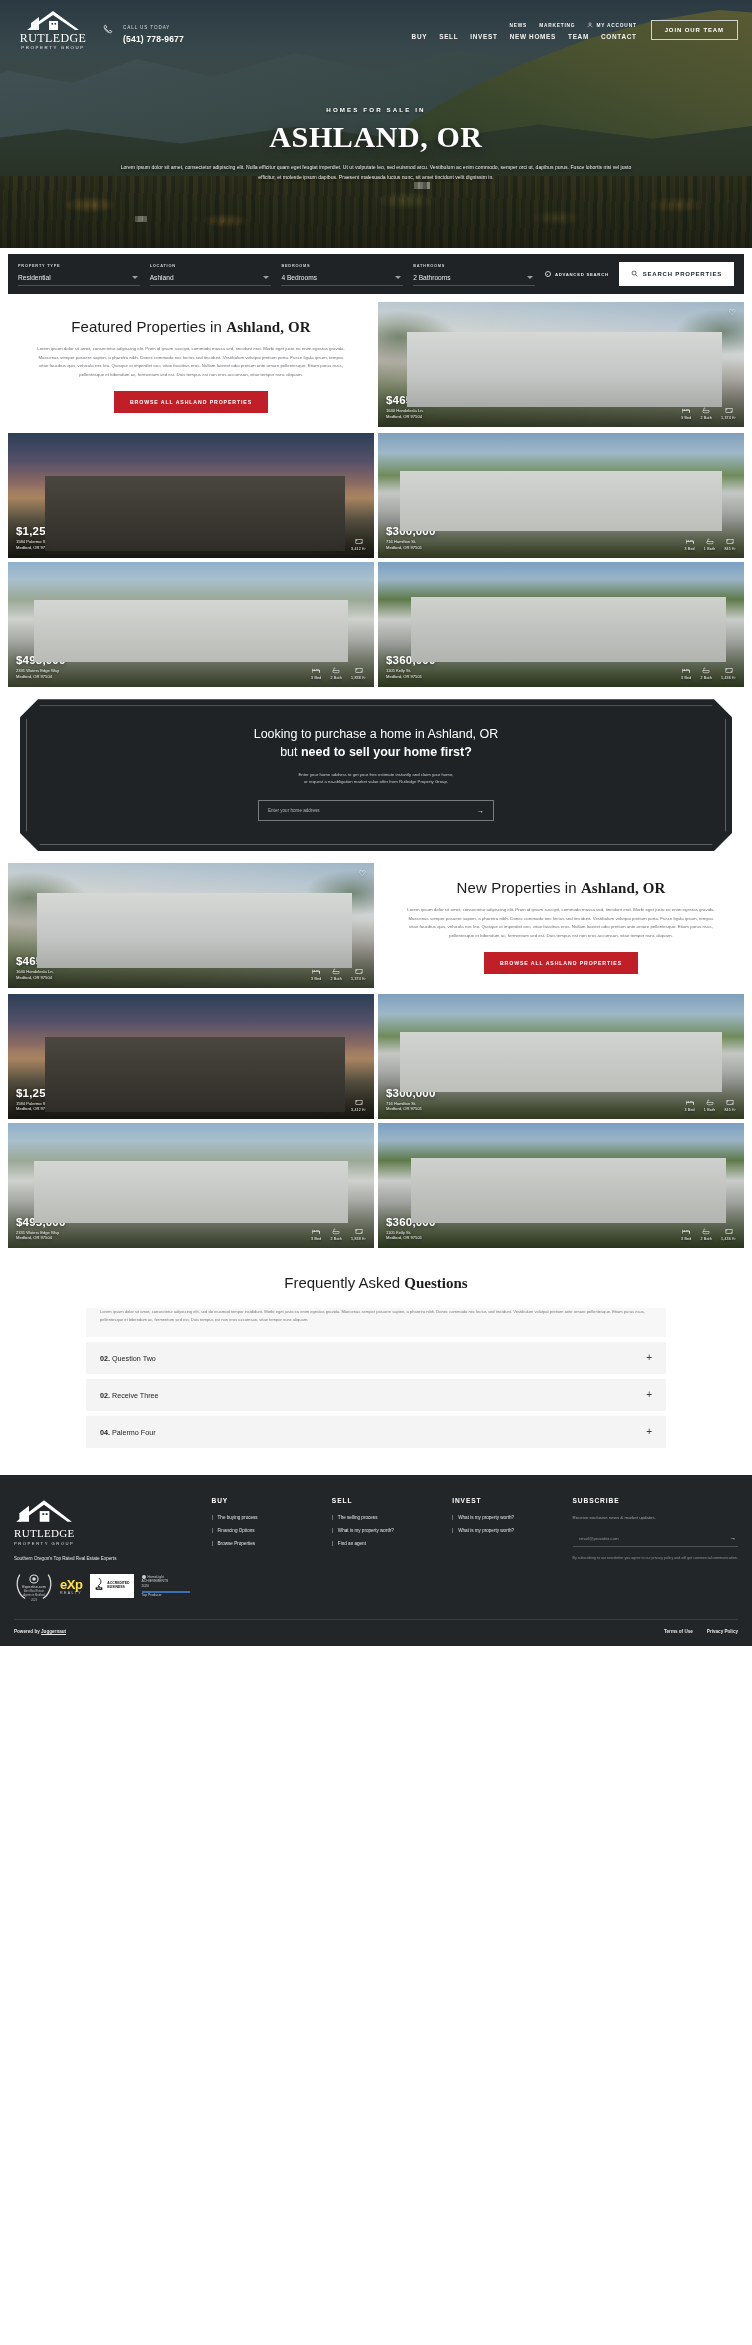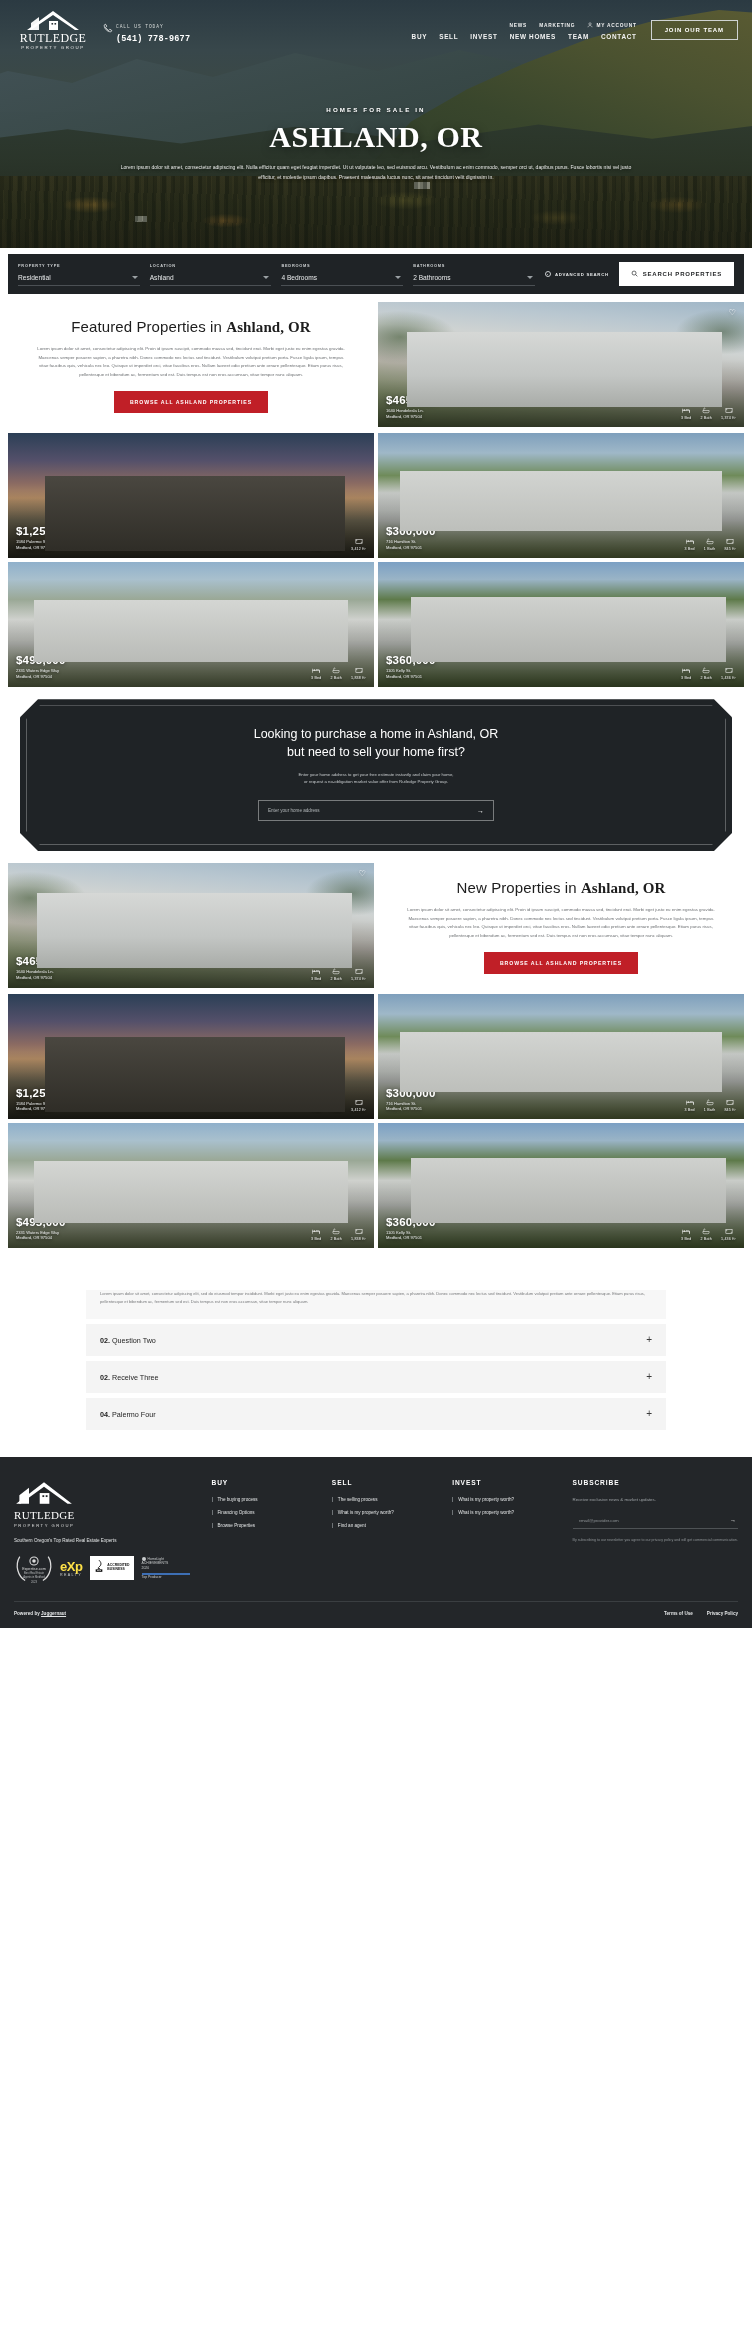--- a/index.html
+++ b/index.html
@@ -72,21 +72,21 @@
   .logo { display:flex; flex-direction:column; align-items:center; width:78px; }
   .logo-mark { width: 56px; height: 22px; position:relative; }
   .logo-mark svg { display:block; }
   .logo-name {
     color:#fff; font-family:"Liberation Serif", serif; font-size:12px; letter-spacing:.4px;
     line-height:1; margin-top:1px; font-weight:400;
   }
   .logo-sub {
     color:#e8e8e8; font-size:4.4px; letter-spacing:1.6px; margin-top:2px; line-height:1;
   }
-  .call { display:flex; align-items:center; gap:3px;font-family:Liberation Mono, monospace; }
+  .call { display:flex; align-items:center; gap:10px; }
   .call-icon { color:#fff; font-size:11px; line-height:1; }
   .call-text { line-height:1.25; }
   .call-label { color:#d7dbd9; font-size:4.6px; letter-spacing:.9px; text-transform:uppercase; }
   .call-num { color:#fff; font-size:8.5px; font-weight:700; letter-spacing:.2px; }
 
   .nav-right { display:flex; flex-direction:column; align-items:flex-end; gap:4px; }
   .nav-top { display:flex; align-items:center; gap:12px; }
   .nav-top a, .nav-main a {
     color:#f2f2f2; text-decoration:none; font-size:4.8px; letter-spacing:.8px;
     text-transform:uppercase; font-weight:700;
@@ -181,21 +181,21 @@
   .cta-box {
     position:relative; background:#1f2326; padding:26px 16px 30px 16px; text-align:center;
     clip-path: polygon(0 18px, 18px 0, calc(100% - 18px) 0, 100% 18px, 100% calc(100% - 18px), calc(100% - 18px) 100%, 18px 100%, 0 calc(100% - 18px));
   }
   .cta-inner-border {
     position:absolute; inset:6px; border:1px solid rgba(255,255,255,.28);
     clip-path: polygon(0 14px, 14px 0, calc(100% - 14px) 0, 100% 14px, 100% calc(100% - 14px), calc(100% - 14px) 100%, 14px 100%, 0 calc(100% - 14px));
     pointer-events:none;
   }
   .cta-h { color:#fff; font-size:12.5px; line-height:1.45; font-weight:400; position:relative; }
-  .cta-h b { font-weight:400;margin-top:33px; }
+  .cta-h b { font-weight:700;margin-top:33px; }
   .cta-p { color:#c7cbcd; font-size:4.3px; line-height:1.8; margin-top:9px; position:relative; }
   .cta-input-row {
     position:relative; margin:14px auto 0 auto; width:236px; display:flex; align-items:center;
     border:1px solid rgba(255,255,255,.4); background:transparent; padding:6px 9px;
   }
   .cta-input-row input {
     flex:1; background:transparent; border:none; outline:none; color:#e7e9ea; font-size:4.6px;
     font-family:"Liberation Sans", sans-serif;
   }
   .cta-input-row input::placeholder { color:#b3b8ba; }
@@ -787,20 +787,23 @@
                 <path d="M2 5h3M13 9h3" stroke="#fff" stroke-width="1.2"></path>
               </svg>
             <span class="spec-t">1,436 ft²</span>
           </div>
         </div>
       </div>
     </div>
   </section>
 
   <section class="faq-wrap">
+    <h2 class="faq-title">
+      <span>Frequently Asked </span><b>Questions</b>
+    </h2>
     <div class="faq-list">
 
       <div class="faq-item open">
         <div class="faq-a">Lorem ipsum dolor sit amet, consectetur adipiscing elit, sed do eiusmod tempor incididunt. Morbi eget justo eu enim egestas gravida. Maecenas semper posuere sapien, a pharetra nibh. Donec commodo nec lectus sed tincidunt. Vestibulum volutpat pretium ante ornare pellentesque. Etiam purus risus, pellentesque et bibendum ac, fermentum sed est. Duis tempus est non eros accumsan, vitae tempor nunc aliquam.</div>
       </div>
 
       <div class="faq-item">
         <div class="faq-q">
           <div class="faq-q-t">
             <em>02.</em>

